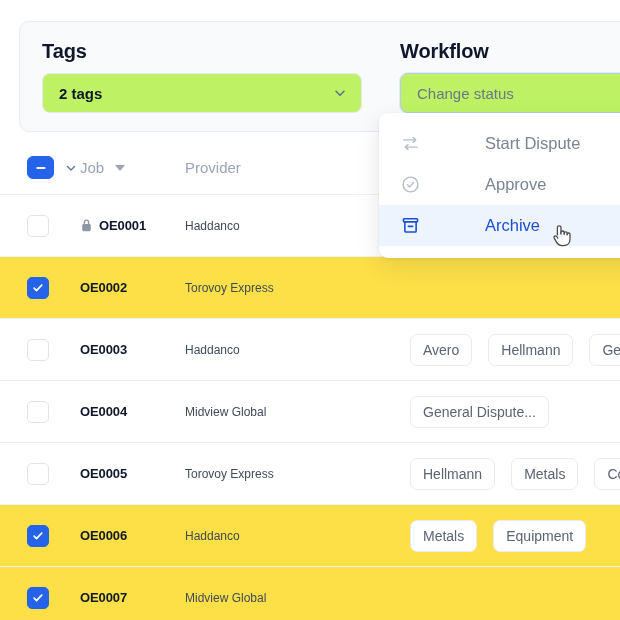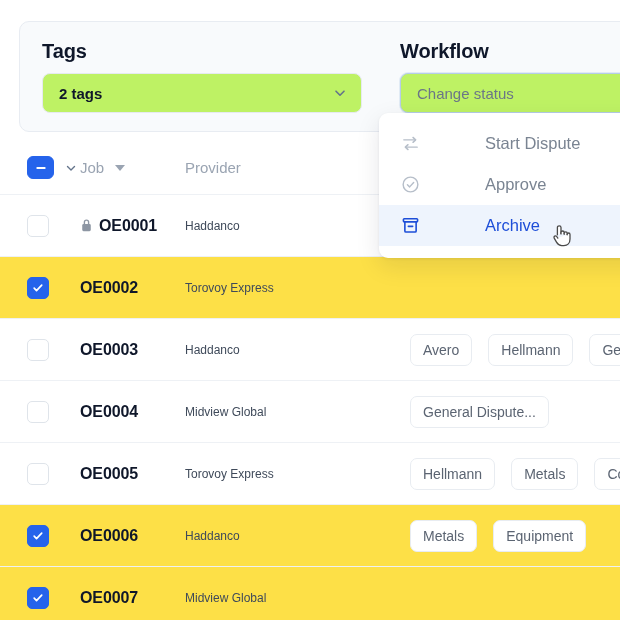--- a/index.html
+++ b/index.html
@@ -199,21 +199,21 @@
 
   .sort-tri {
     width: 0; height: 0;
     border-left: 5px solid transparent;
     border-right: 5px solid transparent;
     border-top: 6px solid #9aa4b2;
     display: inline-block;
   }
 
   .job-id {
-    font-size: 16px;
+    font-size: 13px;
     font-weight: bold;
     color: #0f172a;
     letter-spacing: -0.1px;
   }
 
   .provider {
     font-size: 12px;
     color: #3f4a5a;
   }
 

